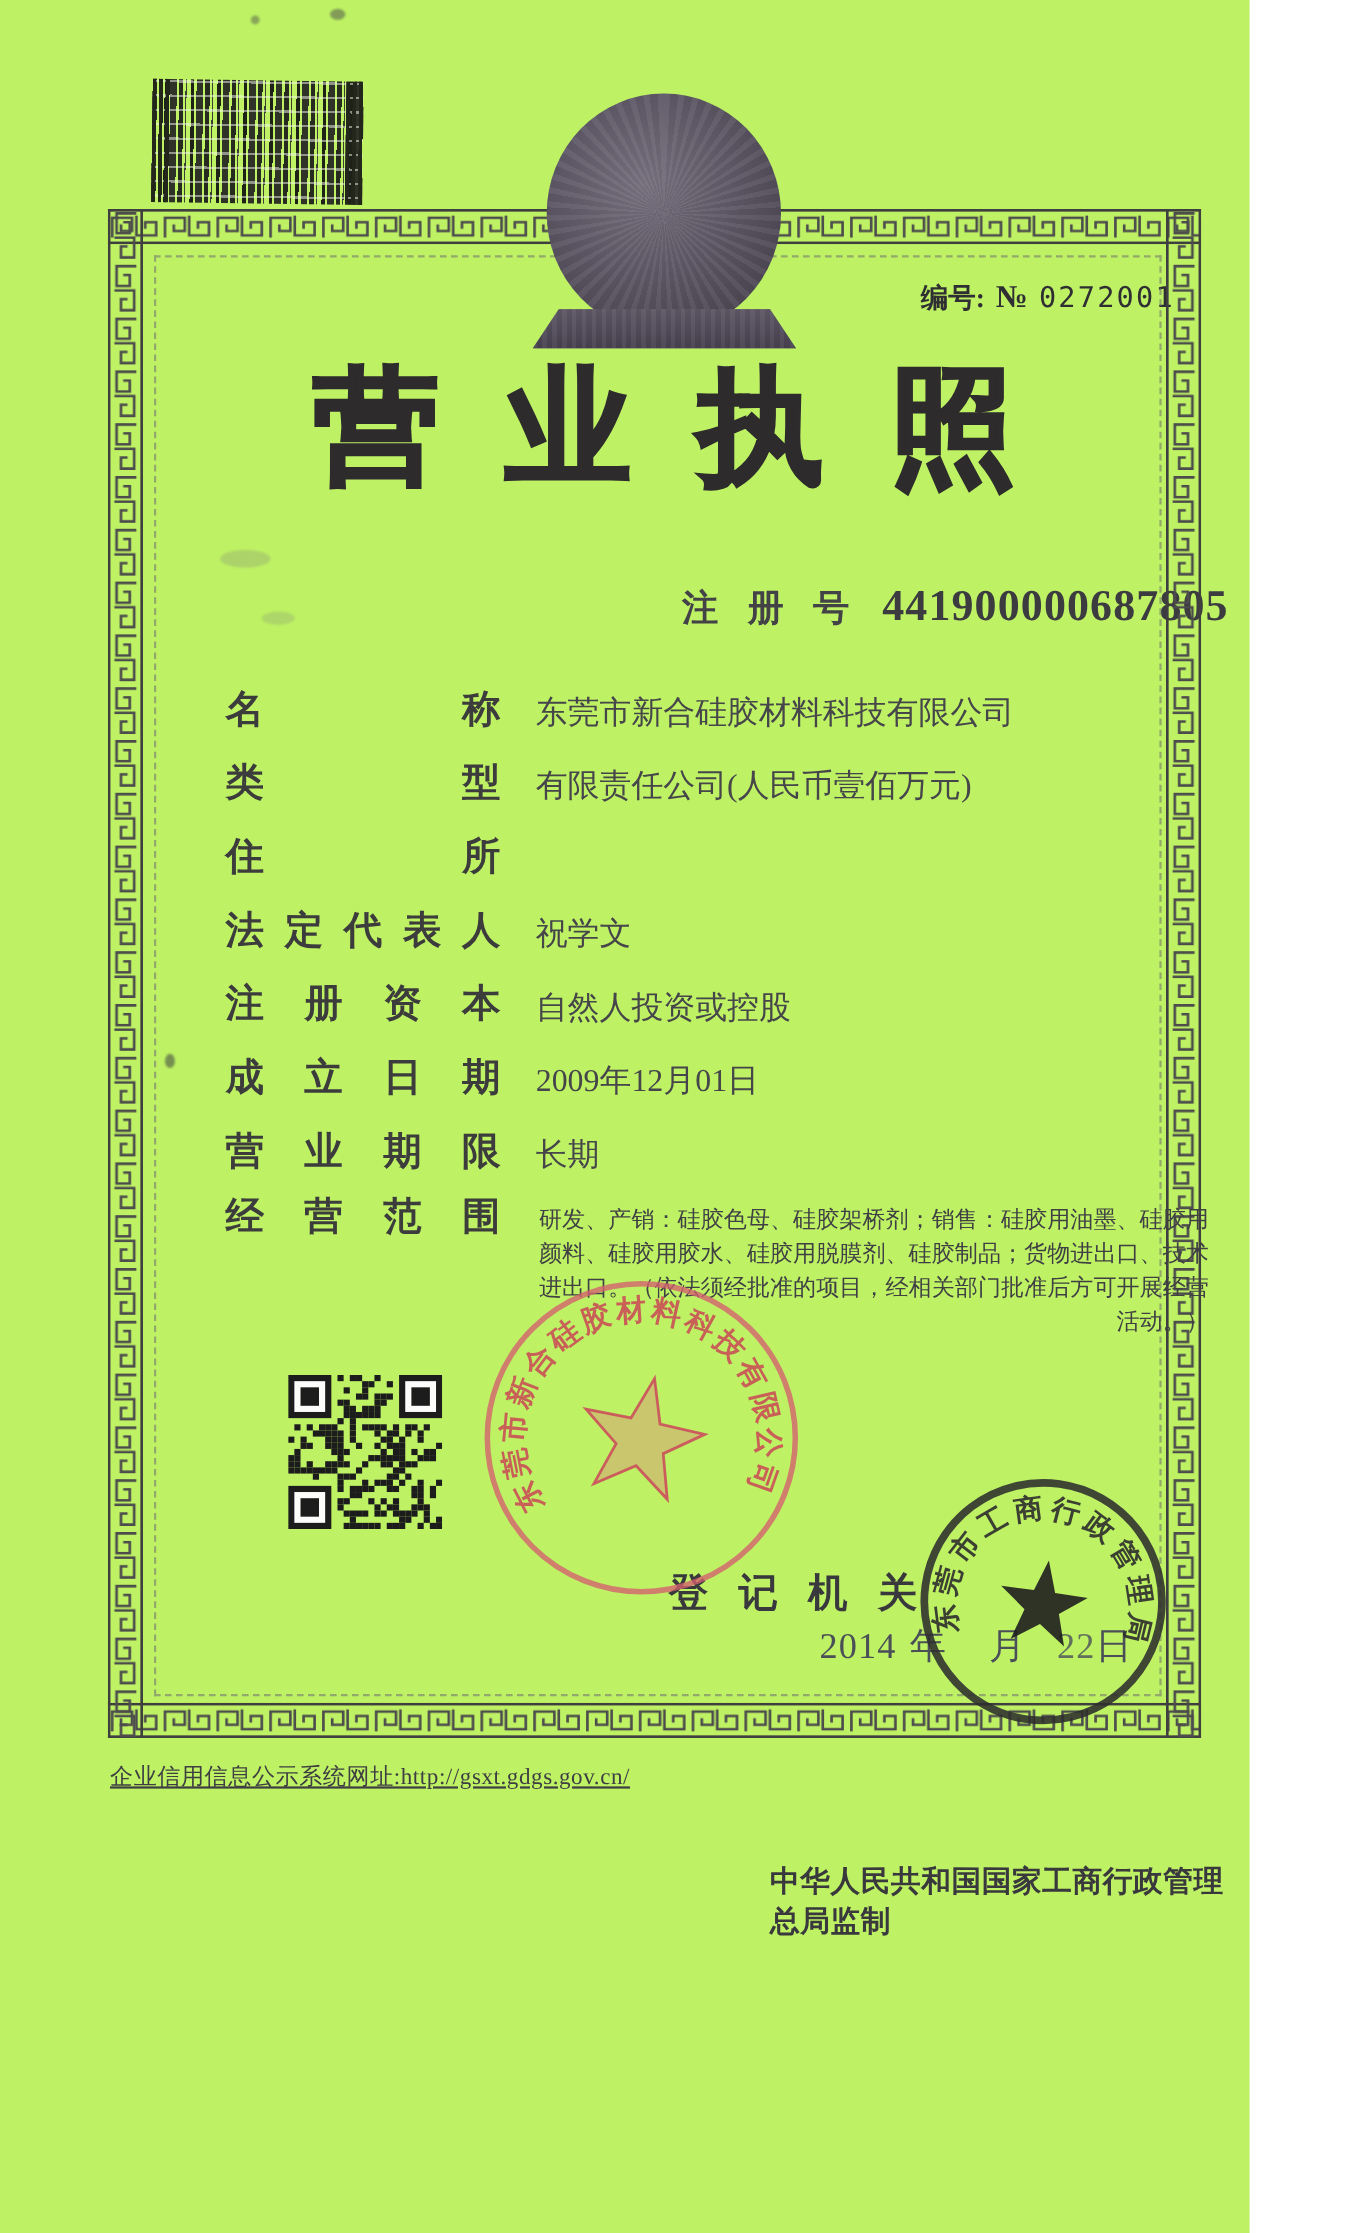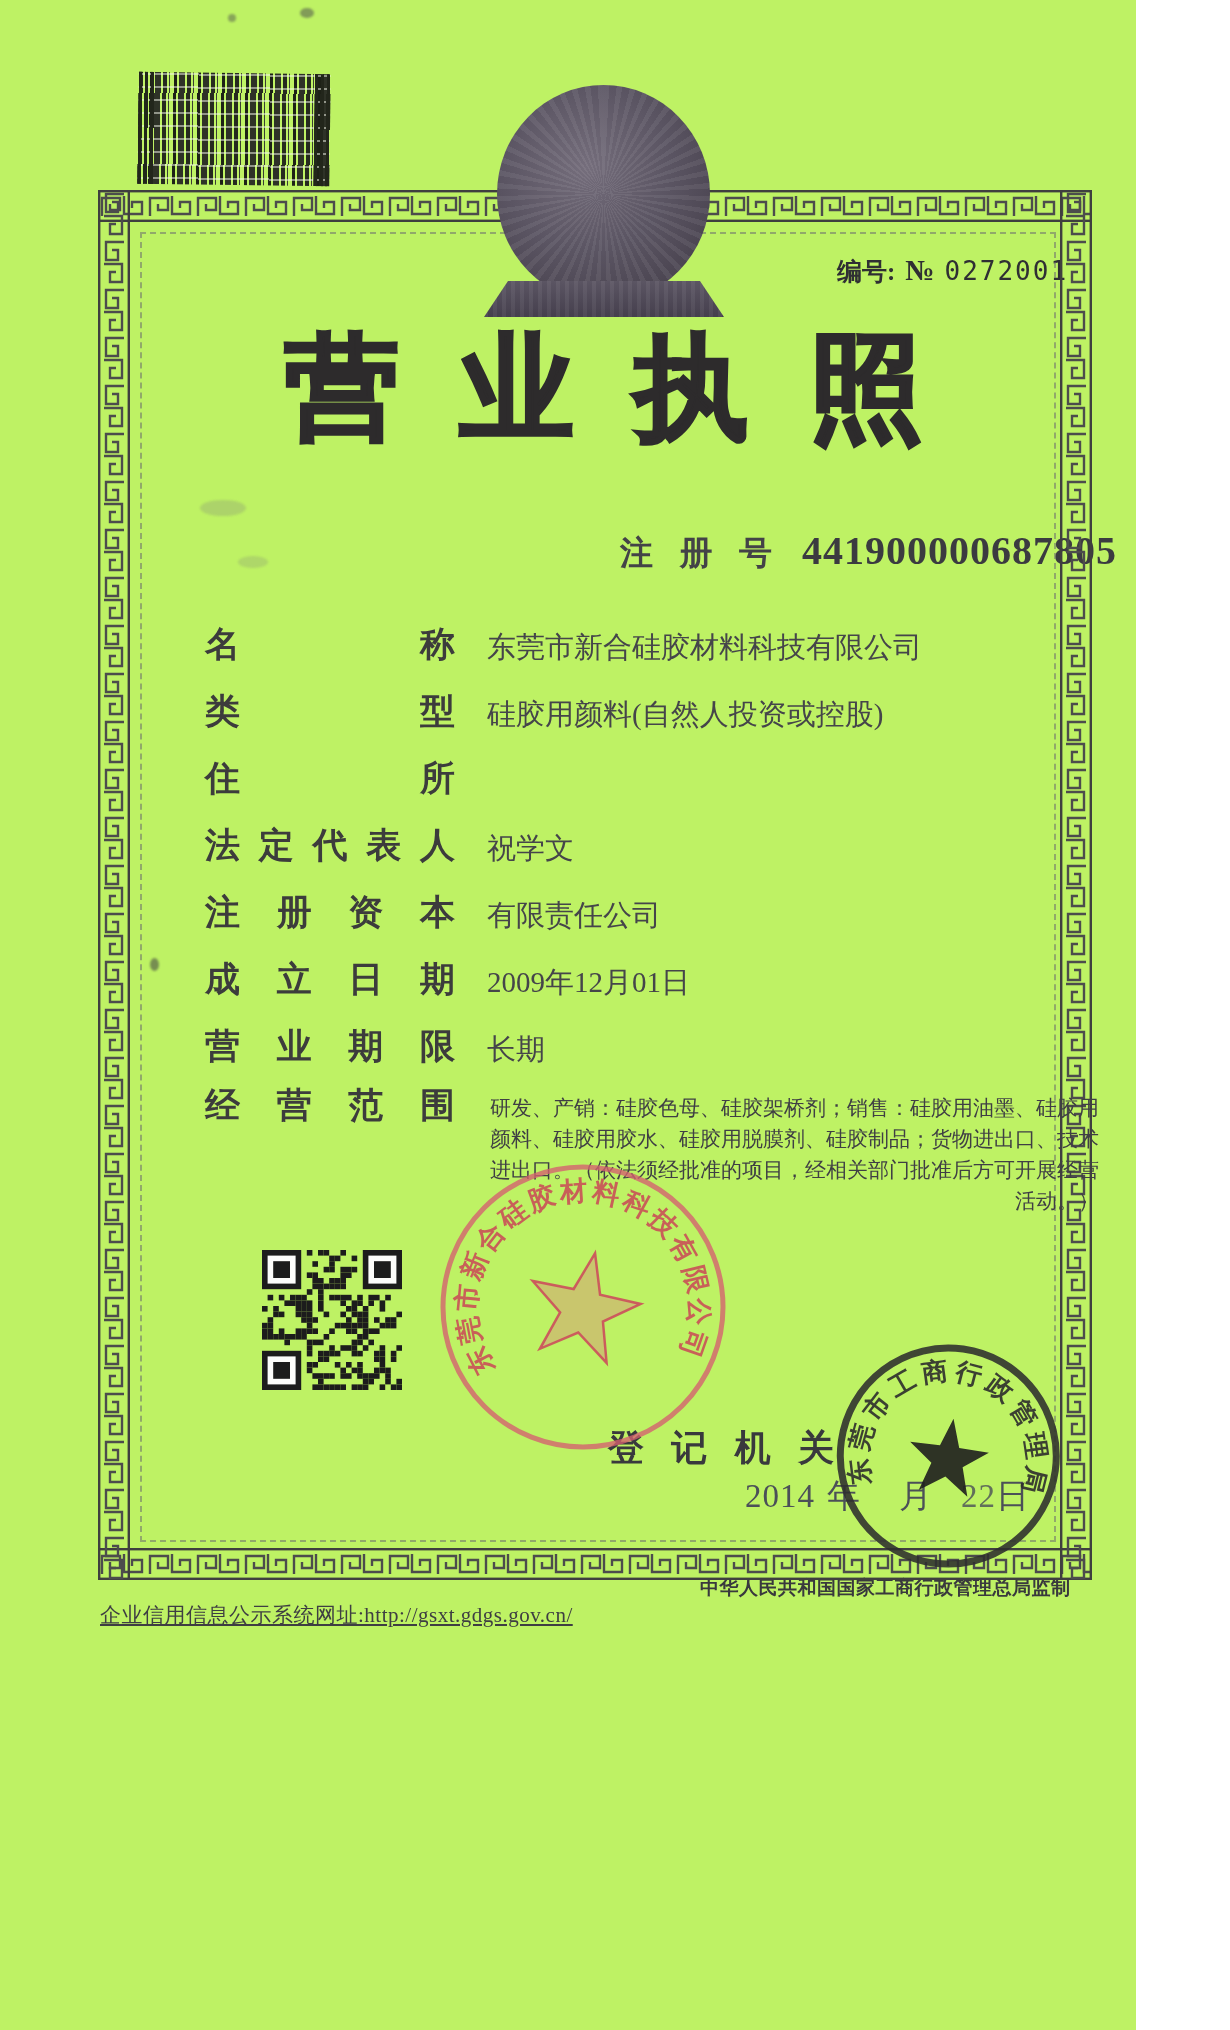--- a/index.html
+++ b/index.html
@@ -61,21 +61,21 @@
 
   
   .registrar-row{position:absolute;left:608px;top:1424px;width:226px;display:flex;justify-content:space-between;
     font-size:36px;font-weight:600;color:#39393d;z-index:3;}
   .date-line{position:absolute;left:745px;top:1474px;display:flex;align-items:baseline;
     font-size:33px;color:#4b5058;letter-spacing:1px;z-index:3;justify-content:flex-end;}
   .date-line .g12{width:12px;} .date-line .g38{width:38px;} .date-line .g28{width:28px;}
 
   
   .footer-left{position:absolute;left:100px;top:1601px;font-size:21px;color:#3e3e42;letter-spacing:.5px;text-decoration:underline;}
-  .footer-right{position:absolute;left:700px;top:1575px;font-size:19px;font-weight:600;color:#39393d;letter-spacing:.5px;}
+  .footer-right{position:absolute;left:700px;top:1692px;font-size:27px;font-weight:600;color:#39393d;letter-spacing:.5px;}
 
   
   .artifact{position:absolute;border-radius:50%;filter:blur(1px);z-index:2;}
 </style>
 </head>
 <body>
 
 <div id="page">
 
   <div class="barcode">
@@ -146,21 +146,21 @@
           <span>名</span>
           <span>称</span>
         </div>
         <div class="field-value">东莞市新合硅胶材料科技有限公司</div>
       </div>
       <div class="field-row" style="top: 689px;">
         <div class="field-label">
           <span>类</span>
           <span>型</span>
         </div>
-        <div class="field-value">硅胶用颜料(自然人投资或控股)</div>
+        <div class="field-value">有限责任公司(人民币壹佰万元)</div>
       </div>
       <div class="field-row" style="top: 756px;">
         <div class="field-label">
           <span>住</span>
           <span>所</span>
         </div>
       </div>
       <div class="field-row" style="top: 823px;">
         <div class="field-label">
           <span>法</span>
@@ -171,21 +171,21 @@
         </div>
         <div class="field-value">祝学文</div>
       </div>
       <div class="field-row" style="top: 890px;">
         <div class="field-label">
           <span>注</span>
           <span>册</span>
           <span>资</span>
           <span>本</span>
         </div>
-        <div class="field-value">有限责任公司</div>
+        <div class="field-value">自然人投资或控股</div>
       </div>
       <div class="field-row" style="top: 957px;">
         <div class="field-label">
           <span>成</span>
           <span>立</span>
           <span>日</span>
           <span>期</span>
         </div>
         <div class="field-value">2009年12月01日</div>
       </div>

